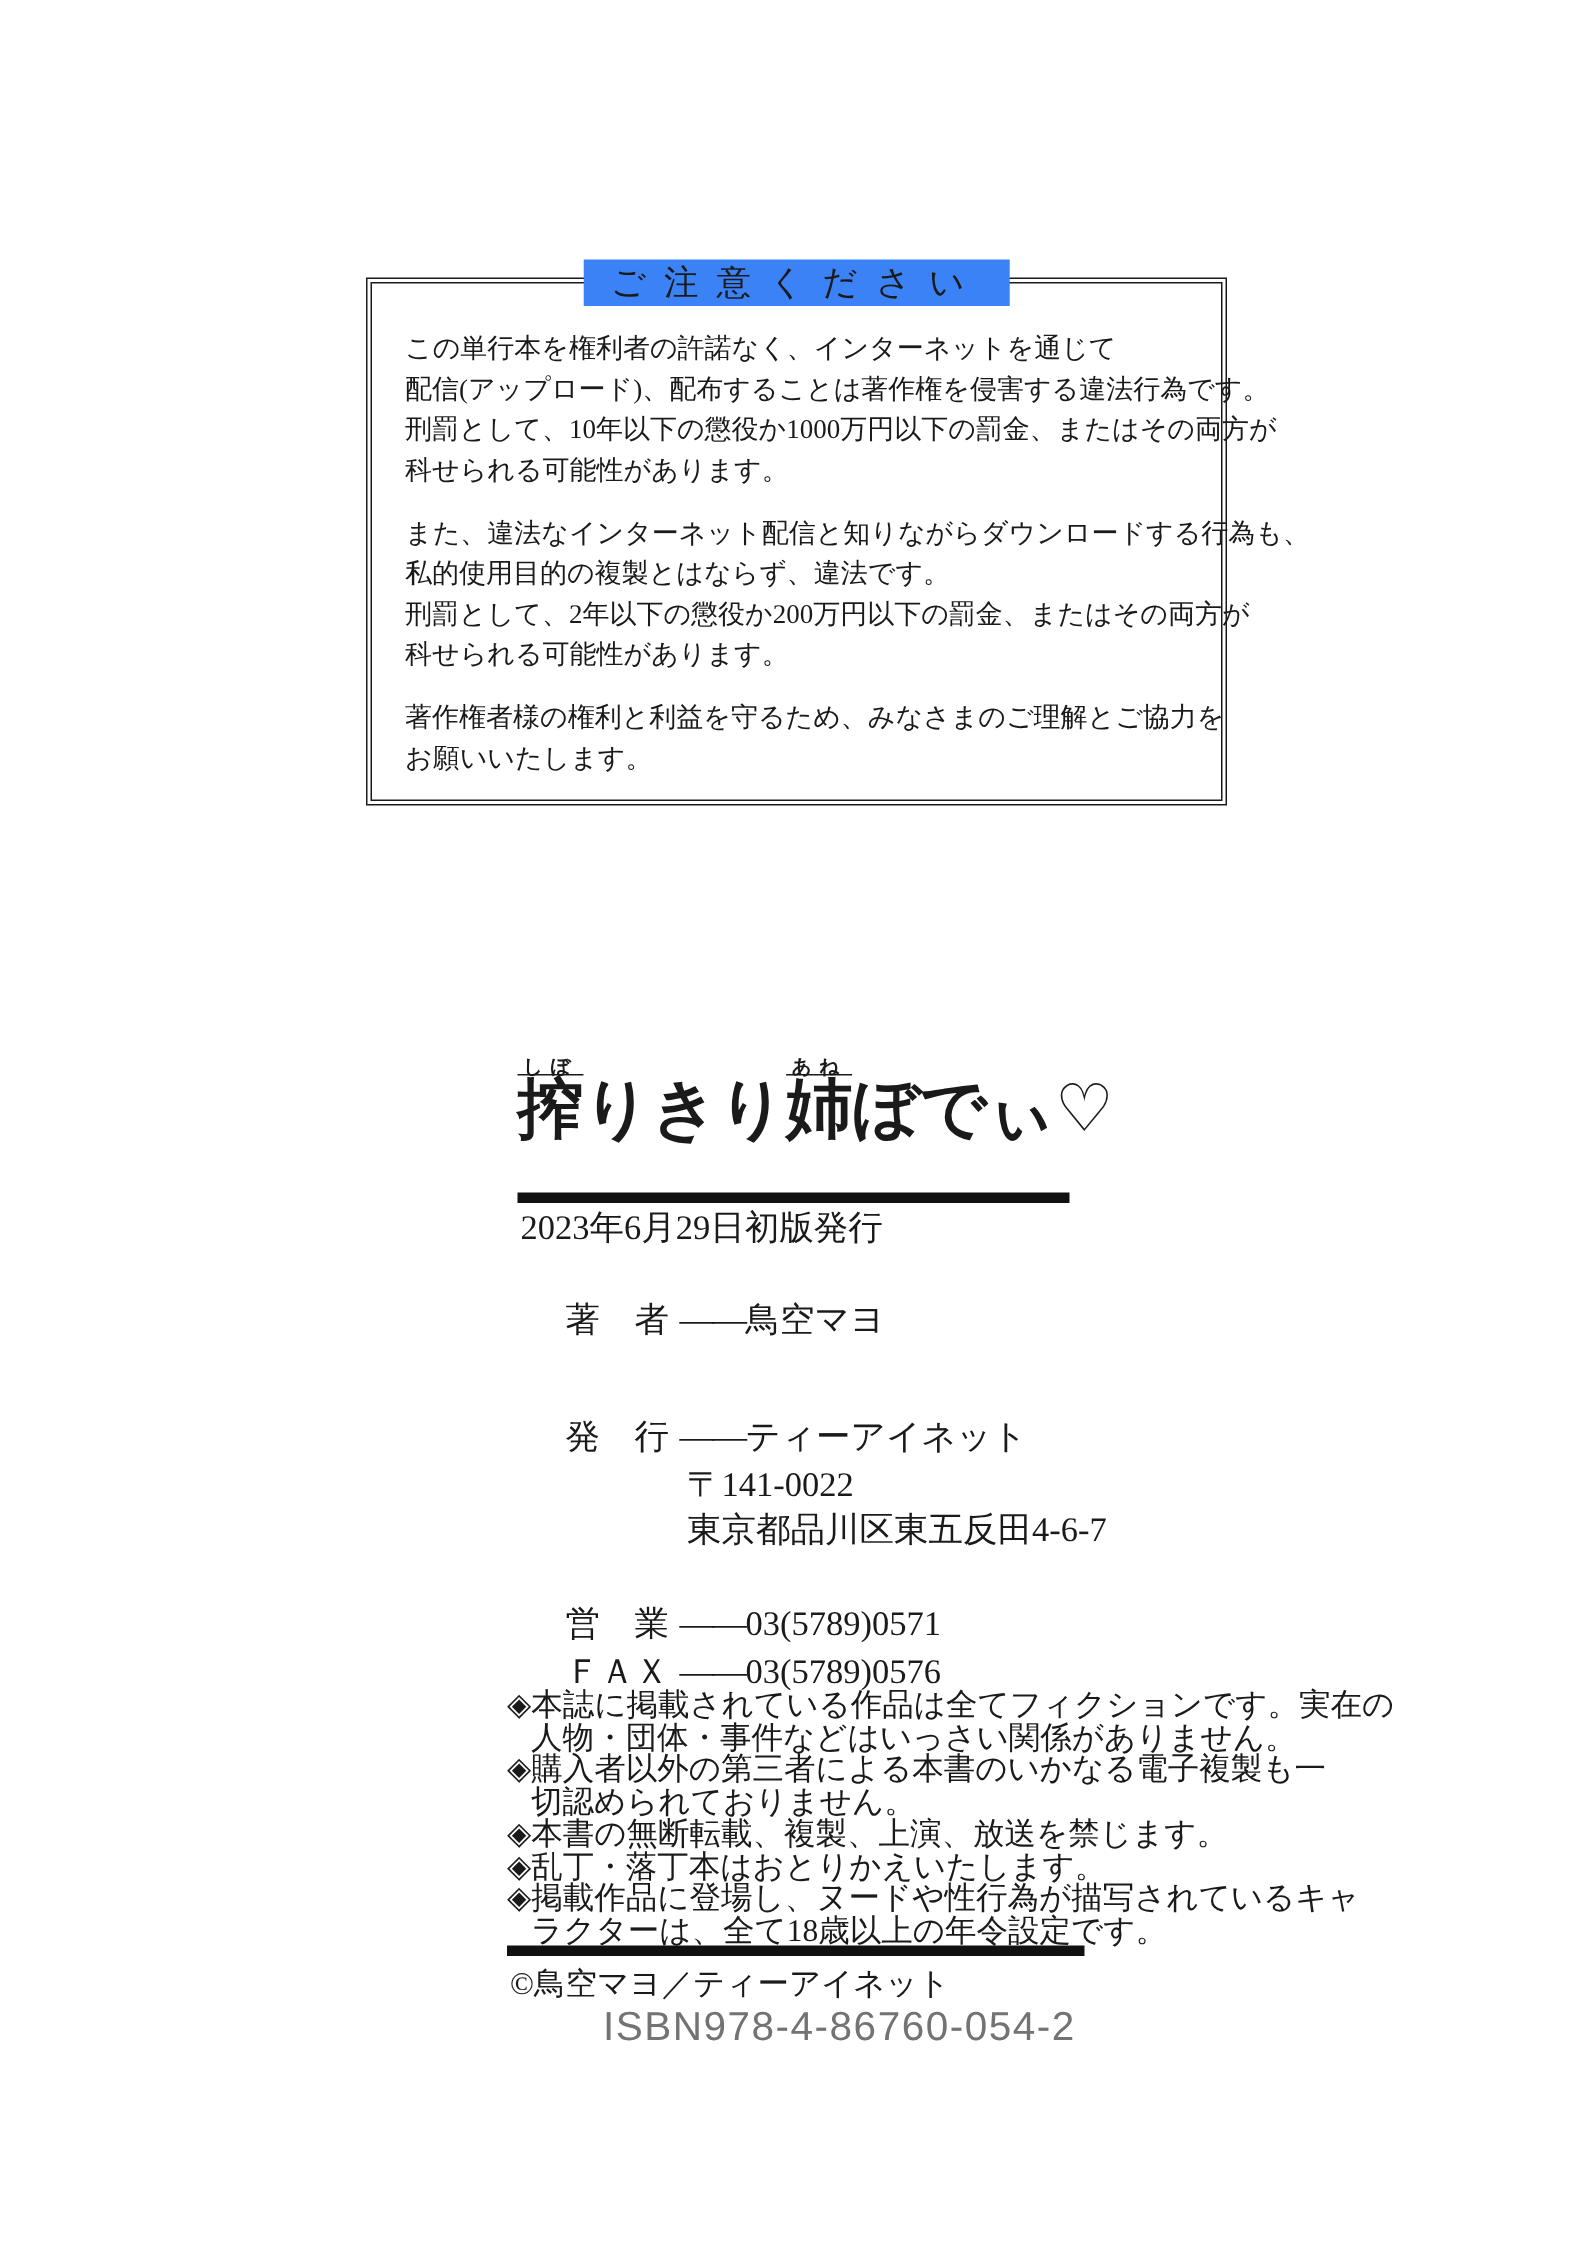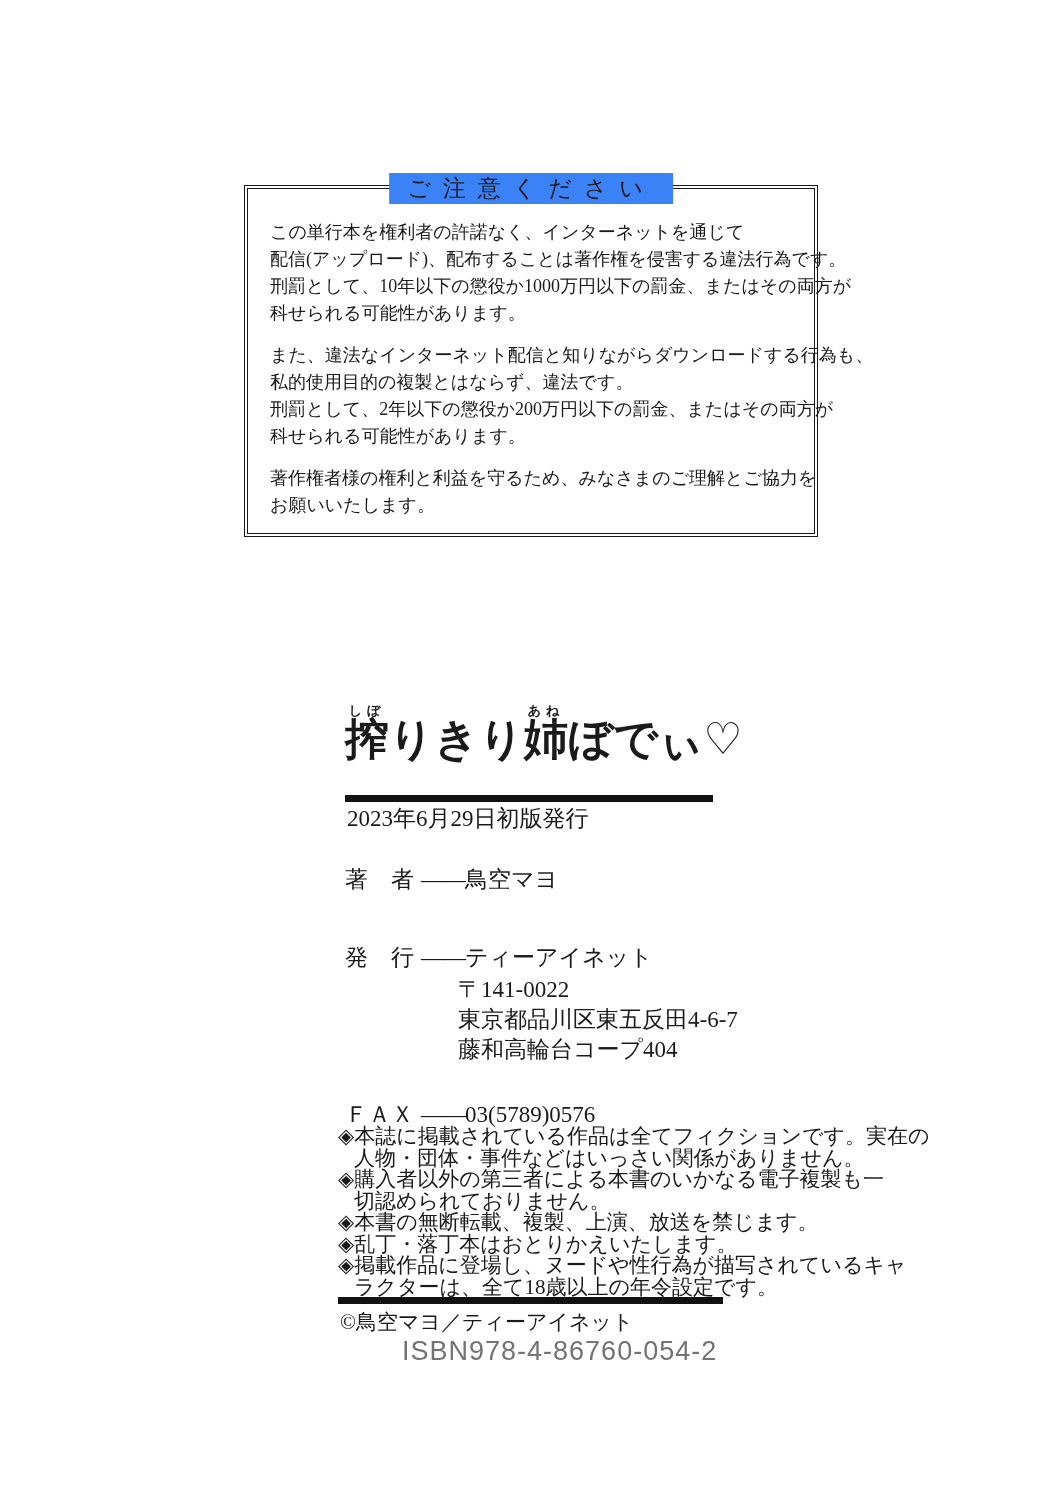--- a/index.html
+++ b/index.html
@@ -22,27 +22,27 @@
   }
   .notice-content { padding:30px 10px 0 22px; font-size:18px; }
   .notice-p { margin:0 0 15px 0; }
   .notice-line { line-height:27px; white-space:nowrap; }
 
   
   .book-title {
     position:absolute; left:345px; top:704px;
     font-size:44px; font-weight:bold; white-space:nowrap; letter-spacing:0px;
   }
-  .book-title ruby rt { font-size:13px; font-weight:bold; letter-spacing:5px; text-align:center; }
+  .book-title ruby rt { font-size:13px; font-weight:bold; letter-spacing:5px; text-align:center;text-decoration:underline; }
   .title-rule { position:absolute; left:345px; top:795px; width:368px; height:7px; background:#111; }
   .edition { position:absolute; left:347px; top:803px; font-size:23px; white-space:nowrap; }
 
   
   .staff-row, .contact-row { position:absolute; left:345px; font-size:23px; white-space:nowrap; }
-  .row-label { display:inline-block; min-width:76px; }
+  .row-label { display:inline-block; min-width:76px;margin-left:32px; }
   .row-dash { letter-spacing:-1px; }
 
   .addr { position:absolute; left:458px; font-size:23px; white-space:nowrap;text-align:center; }
 
   
   .notes { position:absolute; left:338px; top:1126px; font-size:21px; }
   .note-line { line-height:21.5px; white-space:nowrap; }
   .note-cont { padding-left:16px; }
 
   
@@ -90,22 +90,24 @@
 
   <div class="staff-row" style="top:864px;">
     <span class="row-label">著　者</span><span class="row-dash">——</span><span>鳥空マヨ</span>
   </div>
   <div class="staff-row" style="top:942px;">
     <span class="row-label">発　行</span><span class="row-dash">——</span><span>ティーアイネット</span>
   </div>
 
   <div class="addr" style="top:974px;">〒141-0022</div>
   <div class="addr" style="top:1004px;">東京都品川区東五反田4-6-7</div>
-  <div class="addr" style="top:1034px;">藤和高輪台コープ404</div>
 
+  <div class="contact-row" style="top:1067px;">
+    <span class="row-label">営　業</span><span class="row-dash">——</span><span>03(5789)0571</span>
+  </div>
   <div class="contact-row" style="top:1099px;">
     <span class="row-label">ＦＡＸ</span><span class="row-dash">——</span><span>03(5789)0576</span>
   </div>
 
   <div class="notes">
     <div class="note-line">◈本誌に掲載されている作品は全てフィクションです。実在の</div>
     <div class="note-line note-cont">人物・団体・事件などはいっさい関係がありません。</div>
     <div class="note-line">◈購入者以外の第三者による本書のいかなる電子複製も一</div>
     <div class="note-line note-cont">切認められておりません。</div>
     <div class="note-line">◈本書の無断転載、複製、上演、放送を禁じます。</div>

